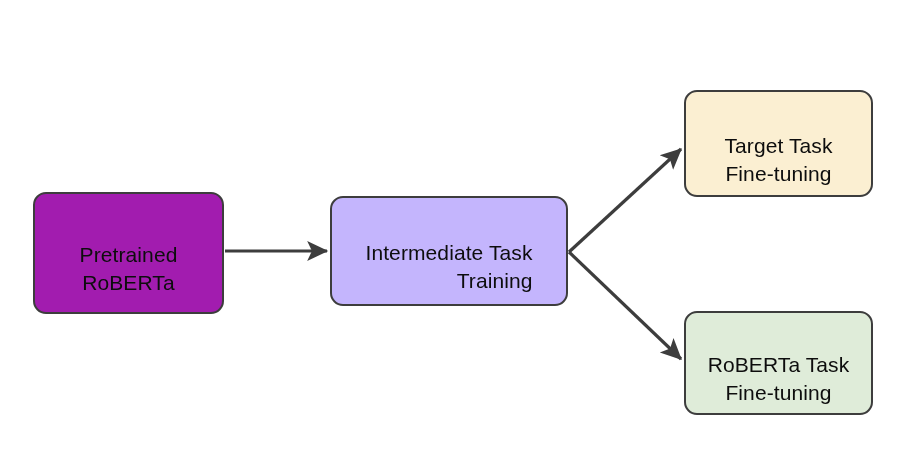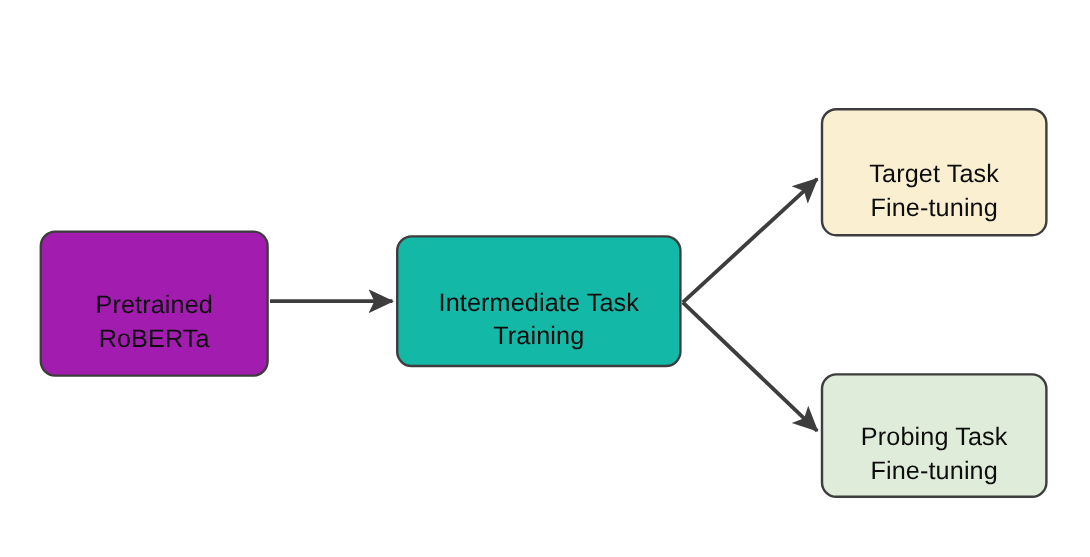--- a/index.html
+++ b/index.html
@@ -76,28 +76,28 @@
     <line x1="569" y1="252" x2="681" y2="149" stroke="#3d3d3d" stroke-width="3.2" marker-end="url(#arrowhead)"></line>
 
     <line x1="569" y1="252" x2="681" y2="359" stroke="#3d3d3d" stroke-width="3.2" marker-end="url(#arrowhead)"></line>
   </svg>
 
   <div class="node" id="node-pretrained-roberta" style="background-color: #a21caf; border-color: rgb(61, 61, 61);">
     <span class="node-label">Pretrained
 RoBERTa</span>
   </div>
 
-  <div class="node" id="node-intermediate-task-training" style="background-color: #14b8a6; border-color: rgb(61, 61, 61);">
+  <div class="node" id="node-intermediate-task-training" style="background-color: #c4b5fd; border-color: rgb(61, 61, 61); text-align: right;">
     <span class="node-label">Intermediate Task
 Training</span>
   </div>
 
   <div class="node" id="node-target-task-finetuning" style="background-color: rgb(251, 239, 210); border-color: rgb(61, 61, 61);">
     <span class="node-label">Target Task
 Fine-tuning</span>
   </div>
 
   <div class="node" id="node-probing-task-finetuning" style="background-color: rgb(223, 236, 217); border-color: rgb(61, 61, 61);">
-    <span class="node-label">Probing Task
+    <span class="node-label">RoBERTa Task
 Fine-tuning</span>
   </div>
 
 </div>
 
 </body></html>

